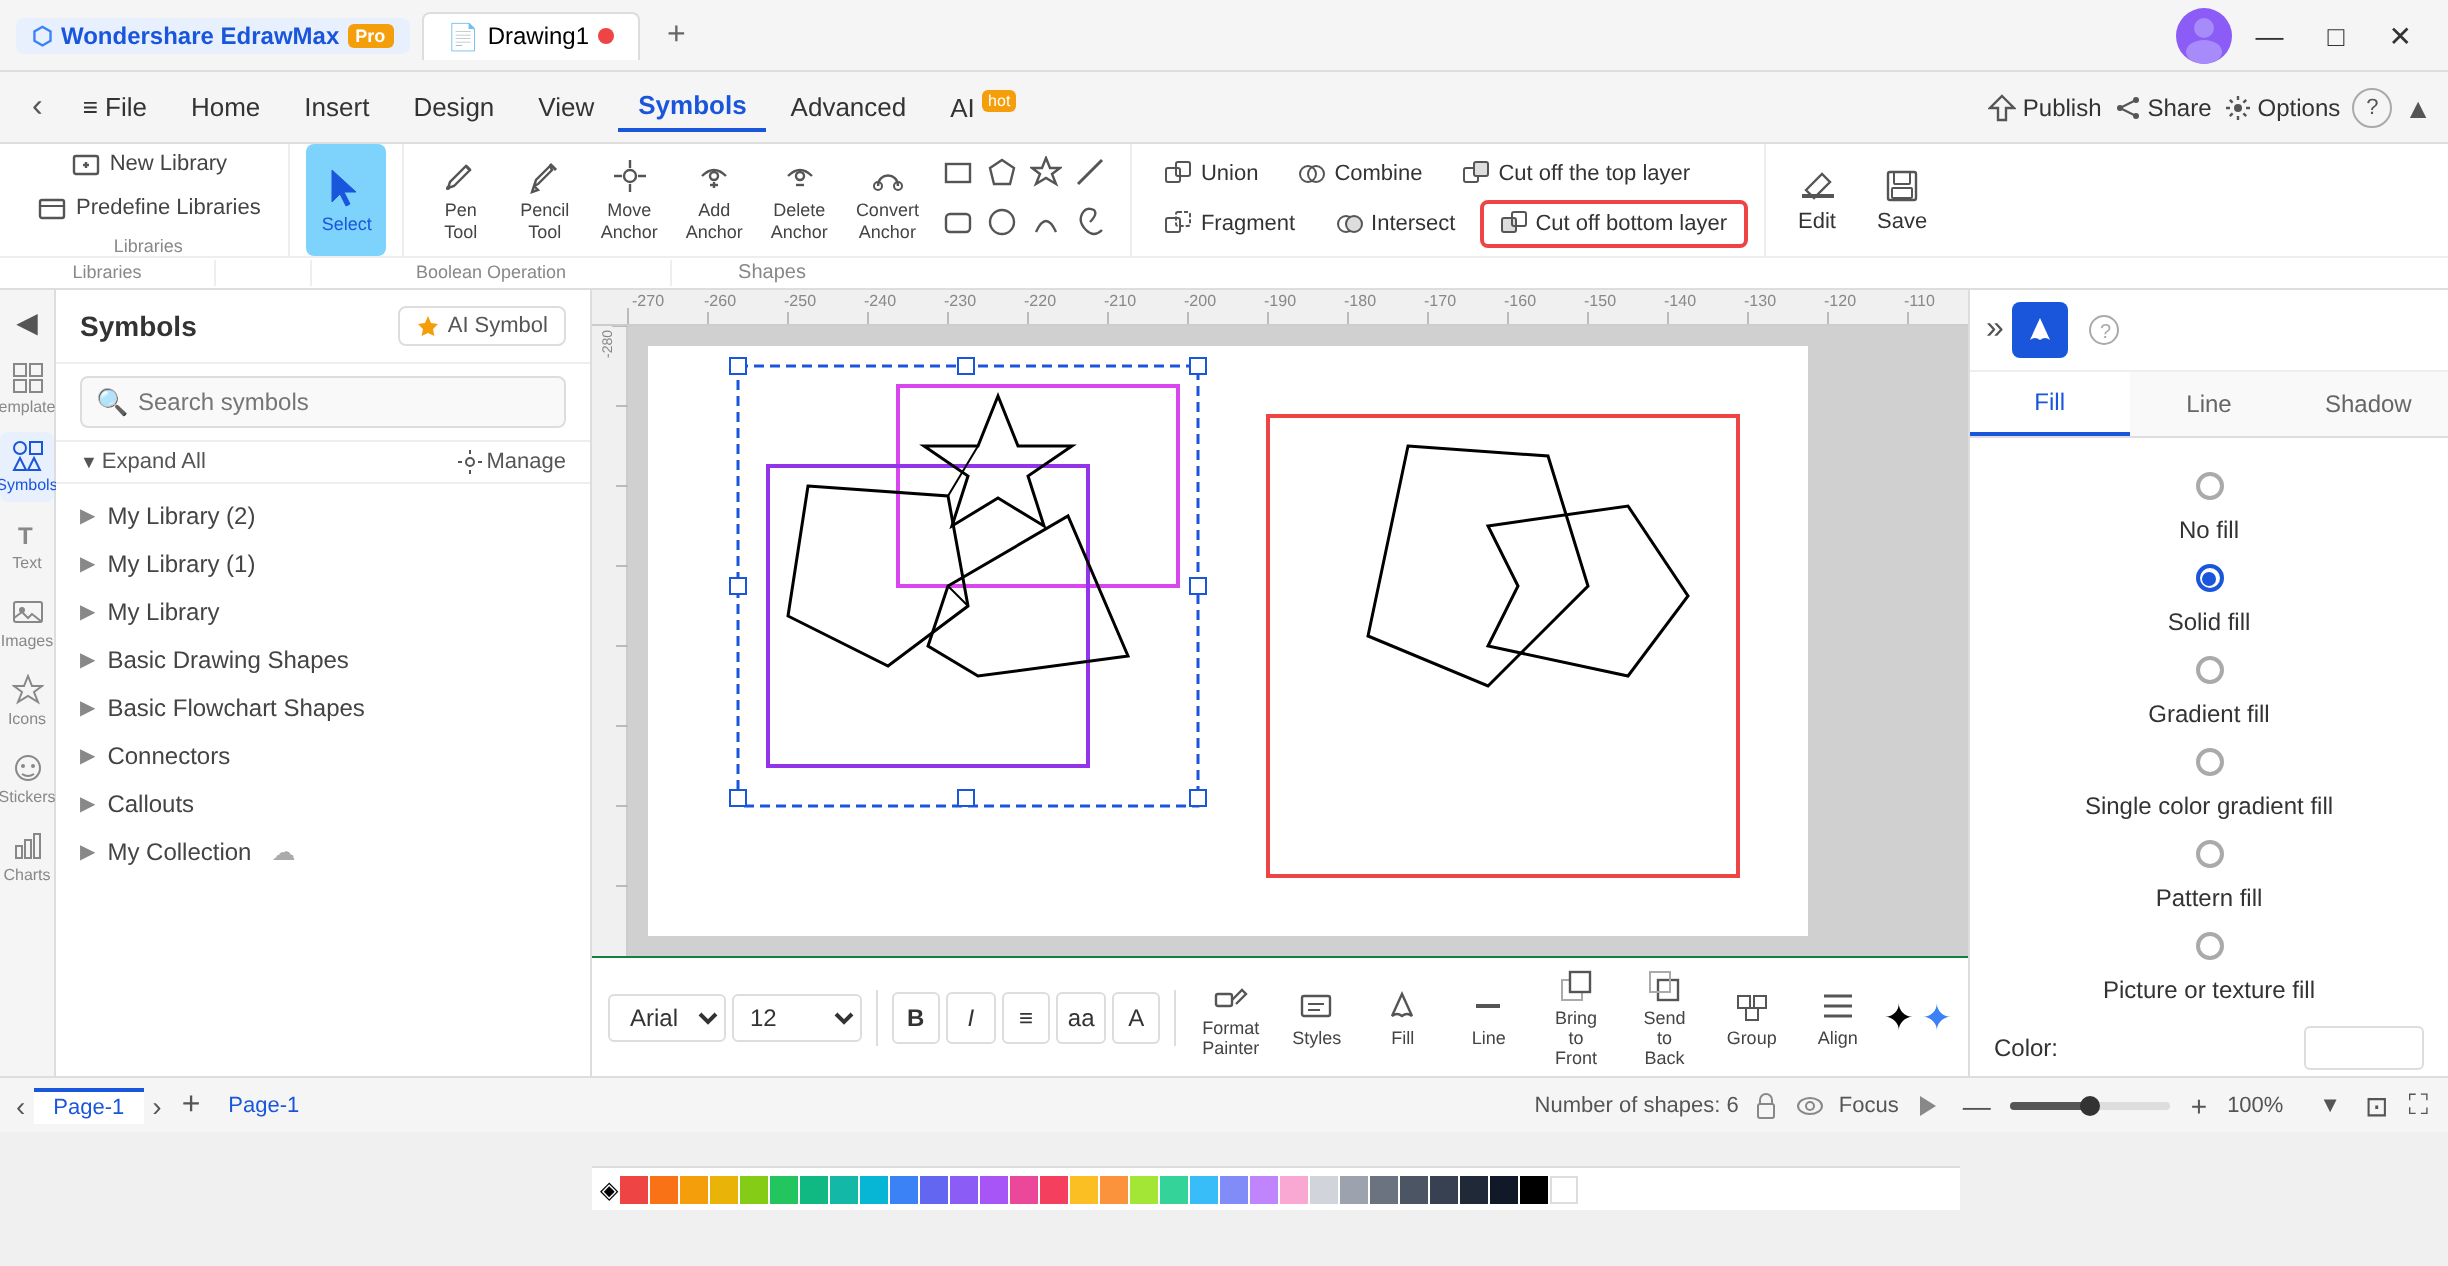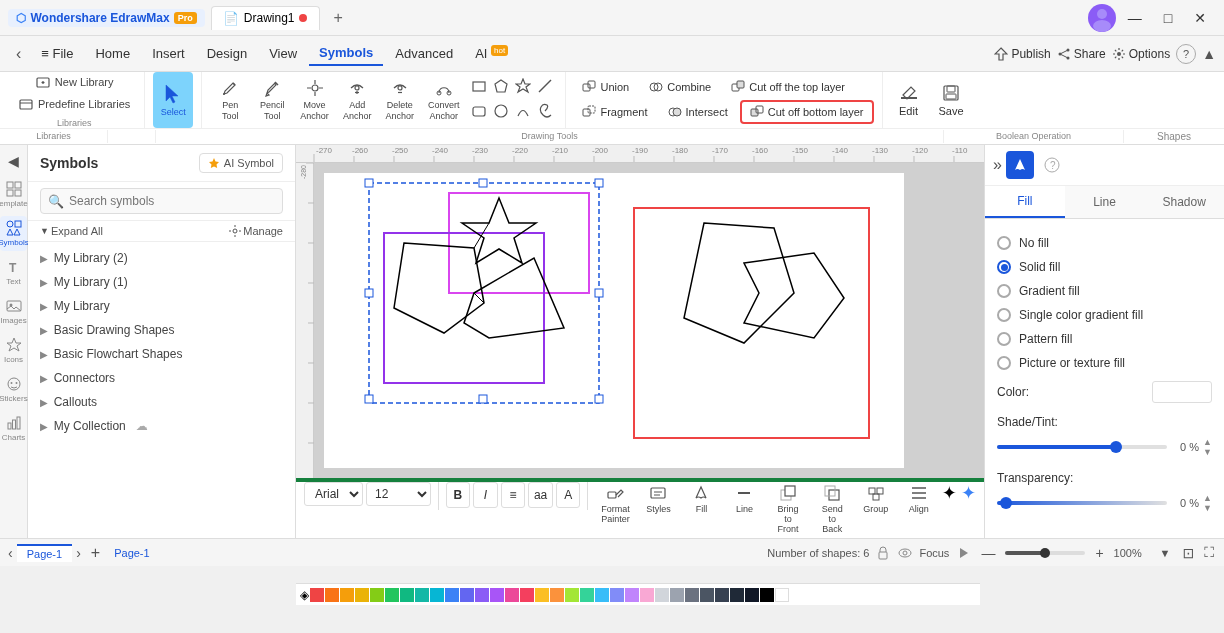--- a/index.html
+++ b/index.html
@@ -164,21 +164,21 @@
       flex: 1; padding: 8px 4px; text-align: center; cursor: pointer;
       font-size: 12px; color: #666; border: none; background: none;
     }
     .panel-tab.active {
       color: #1a56db; border-bottom: 2px solid #1a56db; background: white; font-weight: 500;
     }
     .panel-content { flex: 1; padding: 12px; overflow-y: auto; }
 
     .fill-option {
       display: flex; align-items: center; gap: 8px;
-      padding: 5px 0; cursor: pointer; font-size: 12px; color: #333;
+      padding: 5px 0; cursor: pointer; font-size: 12px; color: #333; flex-direction: column;
     }
     .radio-btn {
       width: 14px; height: 14px; border-radius: 50%; border: 2px solid #aaa;
       display: flex; align-items: center; justify-content: center;
     }
     .radio-btn.selected { border-color: #1a56db; }
     .radio-btn.selected::after {
       content: ''; width: 7px; height: 7px; border-radius: 50%; background: #1a56db;
     }
 
@@ -492,21 +492,20 @@
             <rect x="5" y="11" width="10" height="5" rx="0.5" fill="none" stroke="#555" stroke-width="1"></rect>
           </svg>
         <span style="font-size:11px;">Save</span>
       </button>
     </div>
   </div>
 
   <div style="display:flex; background:white; border-top:1px solid #eee; padding:1px 0;">
     <div style="min-width:108px; text-align:center; font-size:9px; color:#888; border-right:1px solid #eee; padding:1px 0;">Libraries</div>
     <div style="min-width:48px; font-size:9px; color:#888; border-right:1px solid #eee; padding:1px 0;"></div>
-    <div style="flex:1; text-align:center; font-size:9px; color:#888; border-right:1px solid #eee; padding:1px 0;">Drawing Tools</div>
     <div style="min-width:180px; text-align:center; font-size:9px; color:#888; border-right:1px solid #eee; padding:1px 0;">Boolean Operation</div>
     <div style="min-width:100px; text-align:center; font-size:10px; color:#888; padding:1px 0;">Shapes</div>
   </div>
 </div>
 
 <div style="display:flex; height:393px;">
 
   <div style="width:28px; background:#f5f5f5; border-right:1px solid #ddd; display:flex; flex-direction:column; align-items:center; padding-top:6px; gap:6px;">
     <button style="background:none; border:none; cursor:pointer; font-size:14px; color:#555; padding:2px;">◀</button>
     <div style="display:flex; flex-direction:column; gap:4px; align-items:center; width:100%;">
@@ -738,21 +737,21 @@
           <rect x="320" y="45" width="235" height="230" fill="none" stroke="#ef4444" stroke-width="2"></rect>
 
           <polygon points="390,60 460,65 480,130 430,180 370,155" fill="none" stroke="#000" stroke-width="1.5"></polygon>
 
           <polygon points="430,100 500,90 530,135 500,175 430,160 445,130" fill="none" stroke="#000" stroke-width="1.5"></polygon>
         </svg>
 
       </div>
     </div>
 
-    <div style="height:60px; background:white; border-top:4px solid #15803d; display:flex; align-items:flex-start; padding:0 8px; gap:3px; flex-shrink:0;">
+    <div style="height:60px; background:white; border-top:1px solid #15803d; display:flex; align-items:center; padding:0 8px; gap:3px; flex-shrink:0;">
       <select class="font-select">
         <option>Arial</option>
       </select>
       <select class="font-size-select">
         <option>12</option>
       </select>
       <div class="fmt-separator"></div>
       <button class="fmt-btn" style="font-weight:bold;">B</button>
       <button class="fmt-btn" style="font-style:italic;">I</button>
       <button class="fmt-btn">≡</button>

